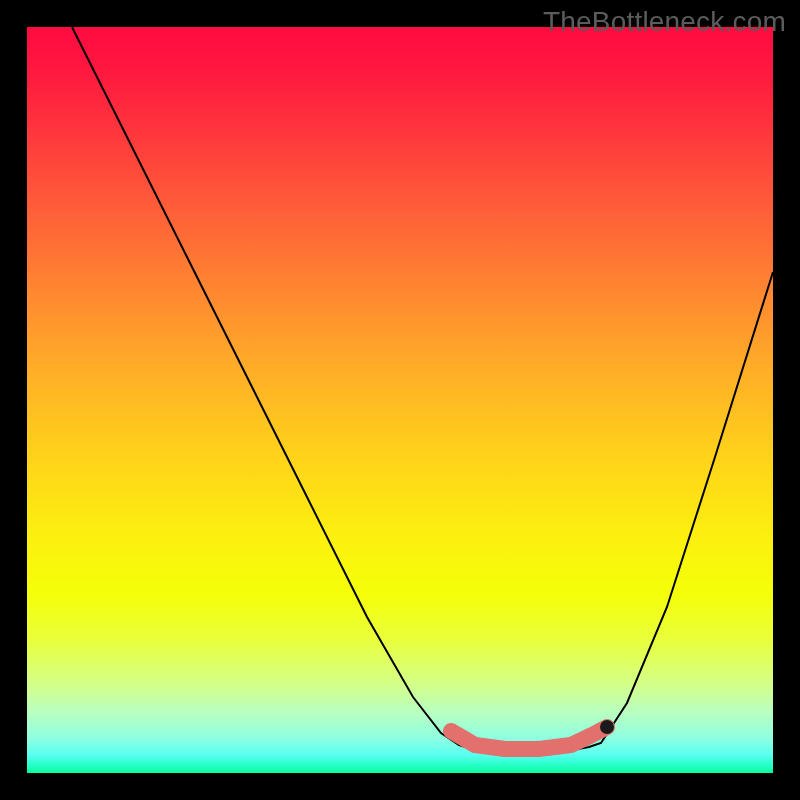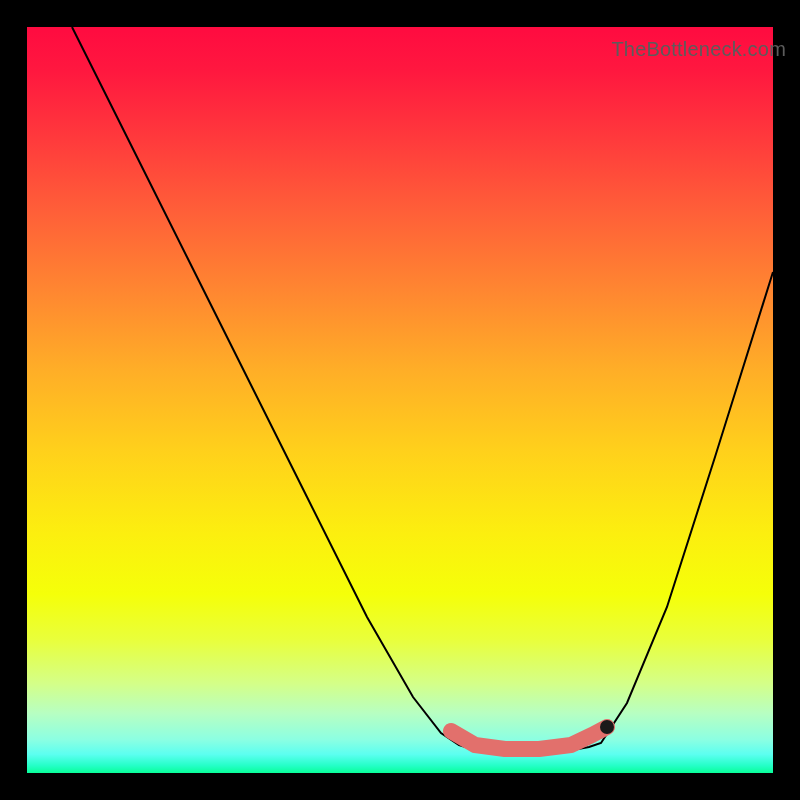--- a/index.html
+++ b/index.html
@@ -52,25 +52,24 @@
     position: absolute;
     inset: 0;
     width: 100%;
     height: 100%;
   }
   .watermark {
     position: absolute;
     top: 6px;
     right: 14px;
     color: #5c5c5c;
-    font-size: 20px;
+    font-size: 28px;
     font-weight: 500;
     letter-spacing: 0.2px;
     user-select: none;
-    margin-top: 32px;
   }
 </style>
 </head>
 <body>
 
 <div class="stage">
 
   <div class="plot-area">
     <div class="gradient-bg"></div>
 

